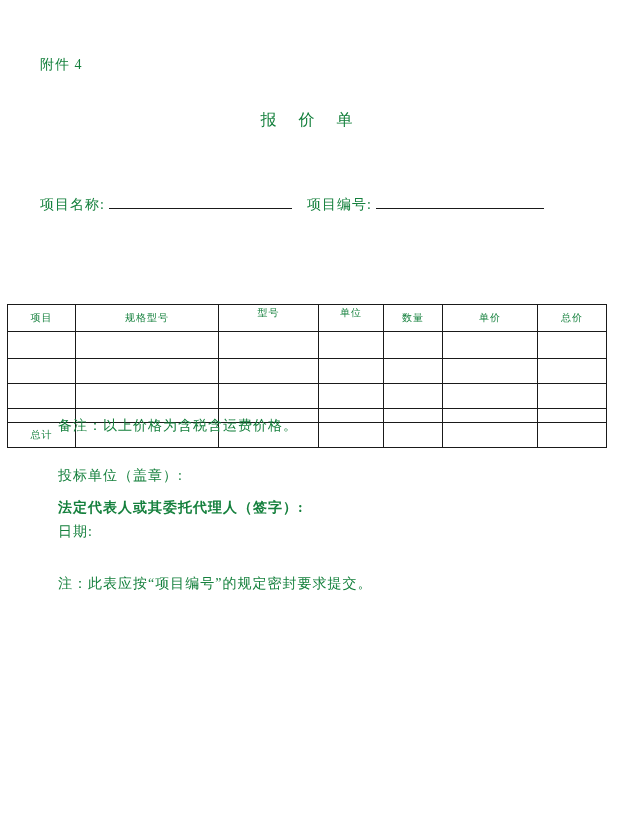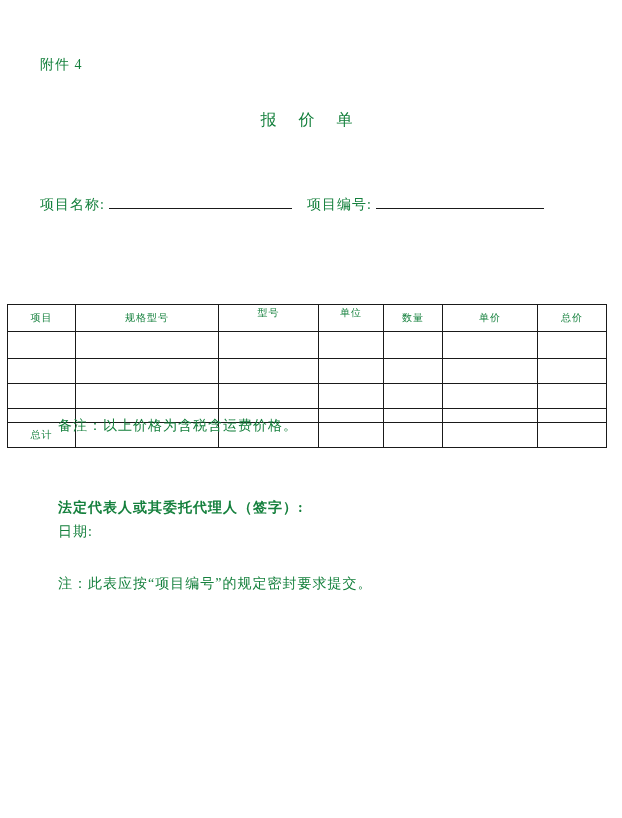--- a/index.html
+++ b/index.html
@@ -173,20 +173,21 @@
         <td></td>
         <td></td>
         <td></td>
         <td></td>
       </tr>
     </tbody>
   </table>
 
   <div class="note-line remark-line">备注：以上价格为含税含运费价格。</div>
 
+  <div class="note-line bidder-line">投标单位（盖章）:</div>
 
   <div class="note-line legal-rep-line">法定代表人或其委托代理人（签字）:</div>
 
   <div class="note-line date-line">日期:</div>
 
   <div class="note-line footer-note-line">注：此表应按“项目编号”的规定密封要求提交。</div>
 
 </div>
 
 </body></html>

